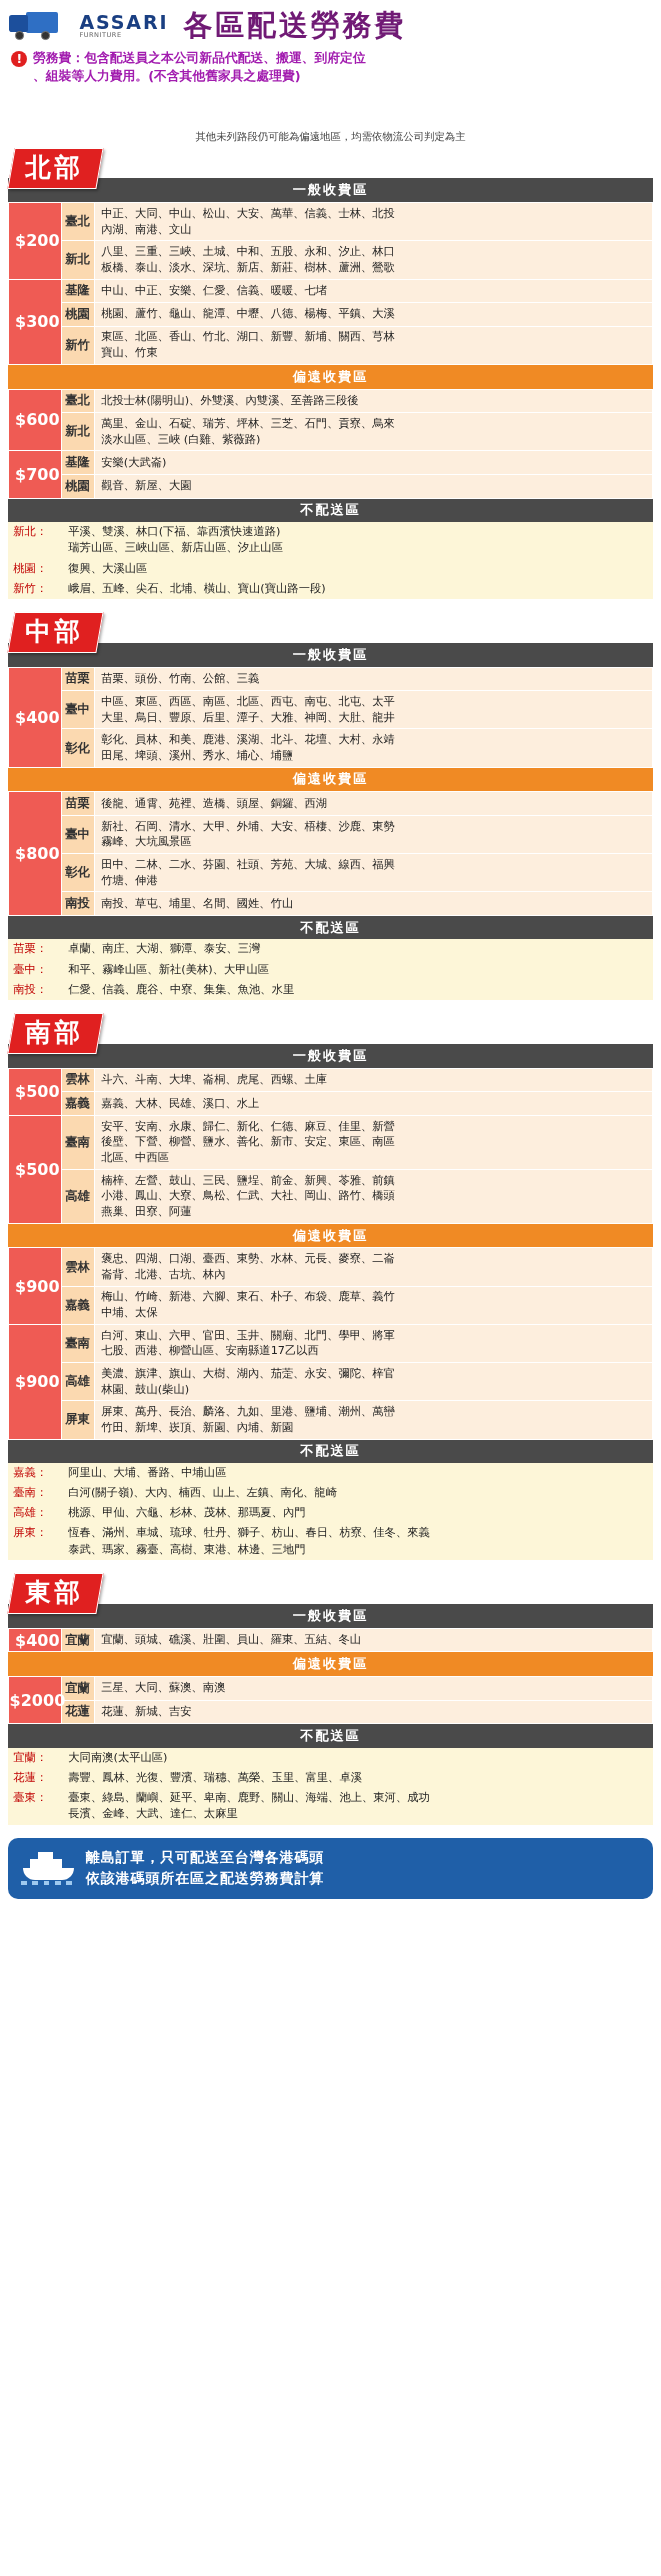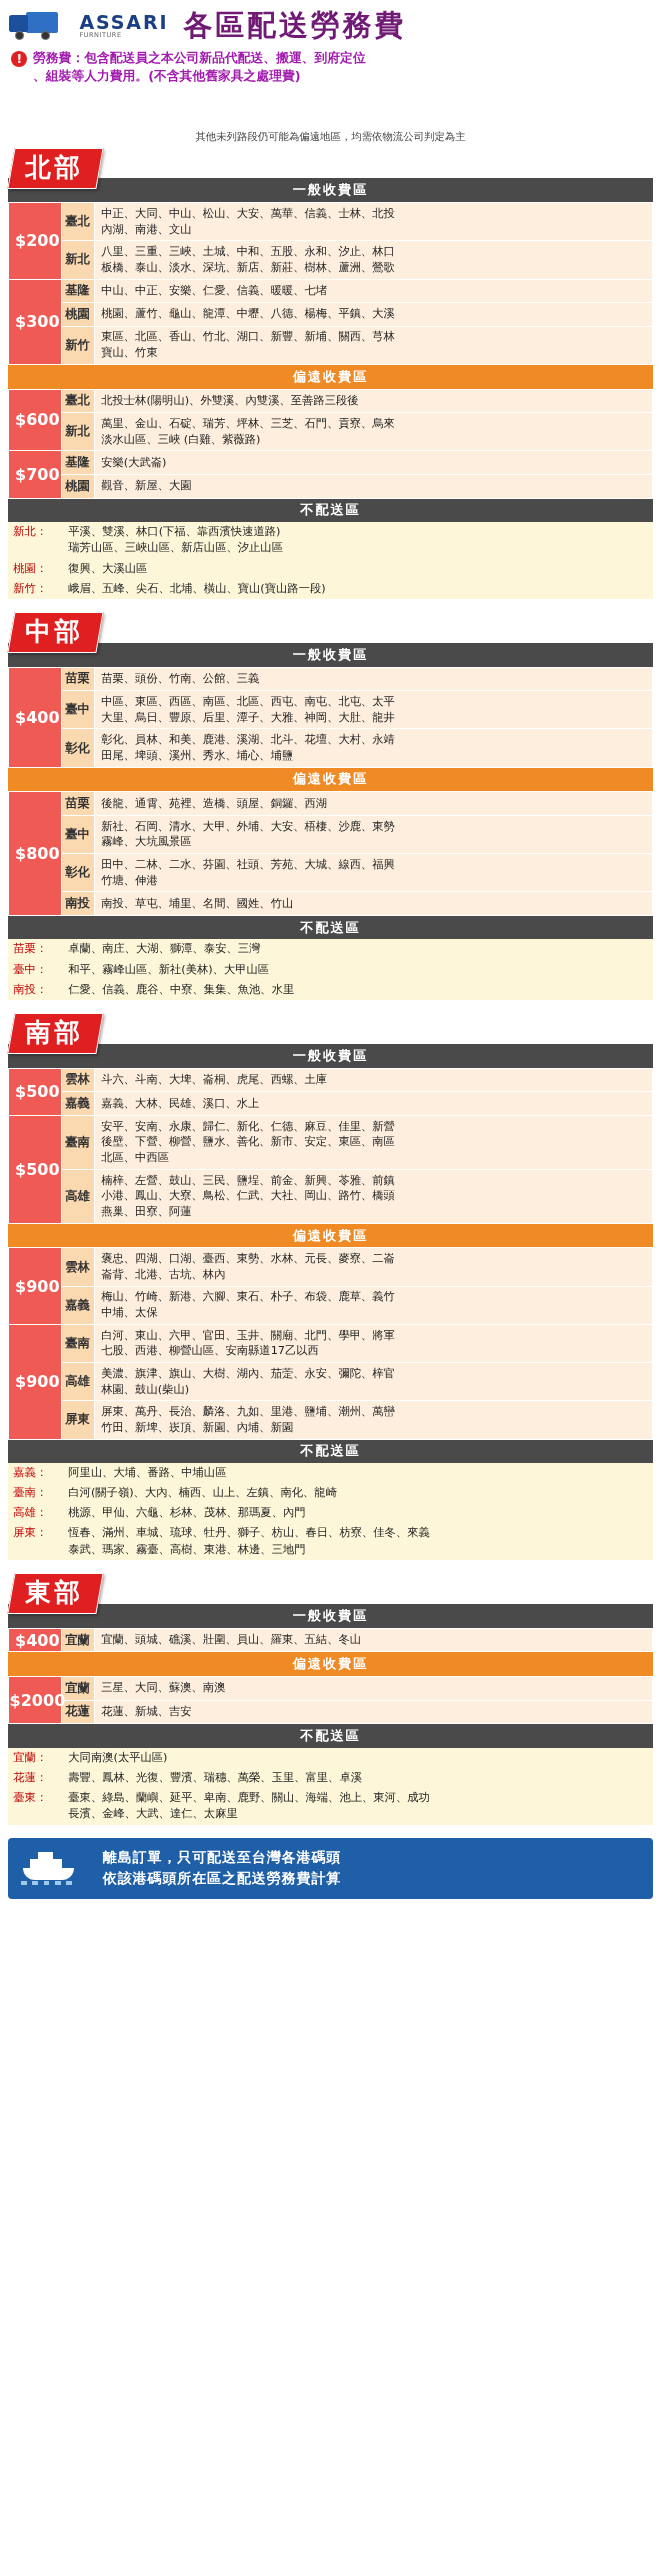--- a/index.html
+++ b/index.html
@@ -108,22 +108,22 @@
   table.nd { width:100%; border-collapse:collapse; table-layout:fixed; }
   table.nd td { vertical-align:top; padding:1.9px 5.7px; font-size:11.3px; line-height:1.45; }
   table.nd td.k {
     width:55px; color:#c00000; font-weight:normal; text-align:left; white-space:nowrap;
   }
   table.nd td.v { color:#222;margin-left:36px; }
 
   
   .footer {
     margin:3.8px 7.6px 7.6px 7.6px; background:#1f5fa8; color:#fff;
-    display:flex; align-items:center; gap:27px; padding:9.4px 13.2px;
-    border-radius:4px;
+    display:flex; align-items:center; gap:10px; padding:9.4px 13.2px;
+    border-radius:10px;
   }
   .footer .boat { width:55px; height:34px; position:relative; flex:0 0 auto; }
   .footer .boat .hull {
     position:absolute; bottom:5.7px; left:1.9px; width:51px; height:11.3px;
     background:#fff; border-radius:0 0 17px 17px;
   }
   .footer .boat .deck {
     position:absolute; bottom:16px; left:9.4px; width:32px; height:10.4px; background:#fff;
   }
   .footer .boat .cabin {

